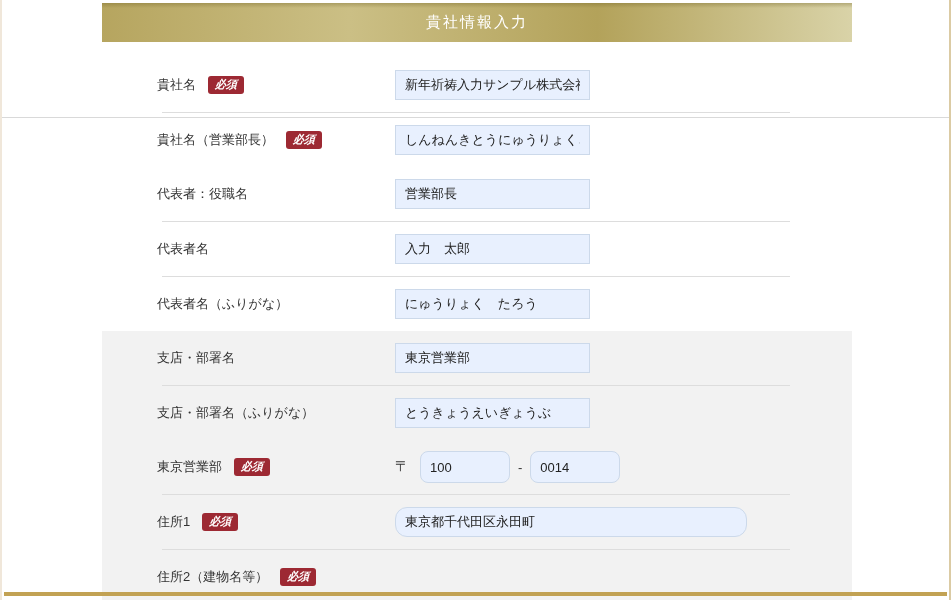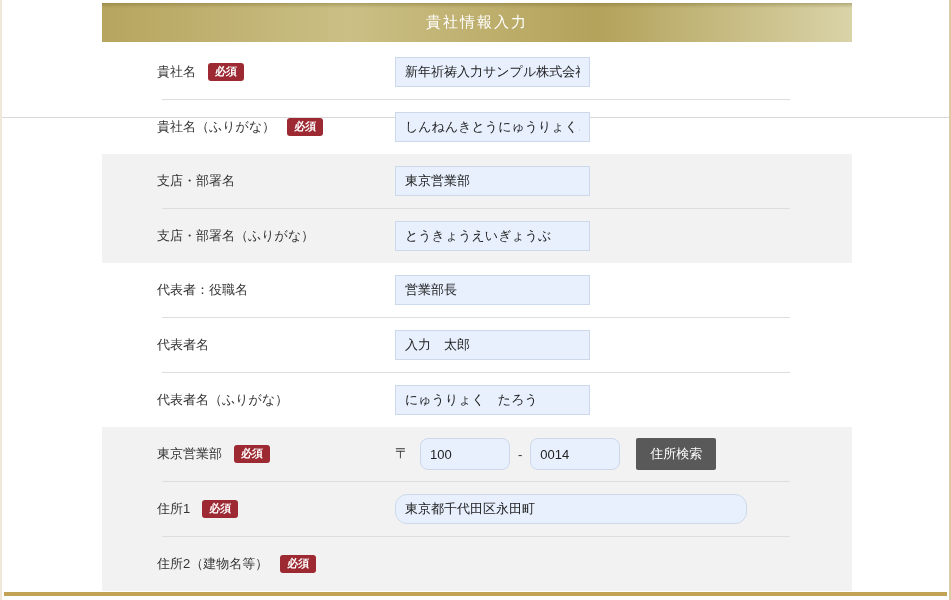--- a/index.html
+++ b/index.html
@@ -31,39 +31,40 @@
   .header {
     height:39px;
     background:
       linear-gradient(180deg, rgba(110,96,35,0.35) 0px, rgba(110,96,35,0) 5px),
       linear-gradient(90deg, #b6a55f 0%, #cbbf85 33%, #b3a25a 66%, #d9d3a8 100%);
     display:flex; align-items:center; justify-content:center;
     color:#ffffff; font-size:15px; letter-spacing:2px;
   }
   .section { background:#ffffff; }
   .section.gray { background:#f2f2f2; }
-  .section.pad-top { padding-top:3px; }
+  .section.pad-top { padding-top:16px; }
   .row {
     height:54px;
     display:flex; align-items:center;
     padding-left:55px;
   }
   .row-label {
     width:238px; flex-shrink:0;
     display:flex; align-items:center;
     font-size:13px; color:#333333;
   }
   .badge {
     margin-left:12px;
     background:#9d2933; color:#ffffff;
     font-size:11px; font-weight:bold;
     padding:2px 7px 3px 7px;
     border-radius:3px;
     line-height:1.2;
     white-space:nowrap;
+    font-style:italic;
   }
   .divider {
     height:1px; background:#dddddd;
     margin:0 62px 0 60px;
   }
   .inp {
     height:28px;
     background:#e8f0fe;
     border:1px solid #ccd9ea;
     padding:0 9px;
@@ -102,40 +103,24 @@
       <div class="row">
         <div class="row-label">
           <span>貴社名</span>
           <span class="badge">必須</span>
         </div>
         <input class="inp" type="text" value="新年祈祷入力サンプル株式会社" style="">
       </div>
       <div class="divider"></div>
       <div class="row">
         <div class="row-label">
-          <span>貴社名（ふりがな）</span>
+          <span>貴社名（営業部長）</span>
           <span class="badge">必須</span>
         </div>
         <input class="inp" type="text" value="しんねんきとうにゅうりょくさんぷる" style="">
-      </div>
-    </div>
-
-    <div class="section gray">
-      <div class="row">
-        <div class="row-label">
-          <span>支店・部署名</span>
-        </div>
-        <input class="inp" type="text" value="東京営業部" style="">
-      </div>
-      <div class="divider"></div>
-      <div class="row">
-        <div class="row-label">
-          <span>支店・部署名（ふりがな）</span>
-        </div>
-        <input class="inp" type="text" value="とうきょうえいぎょうぶ" style="">
       </div>
     </div>
 
     <div class="section">
       <div class="row">
         <div class="row-label">
           <span>代表者：役職名</span>
         </div>
         <input class="inp" type="text" value="営業部長" style="">
       </div>
@@ -151,28 +136,43 @@
         <div class="row-label">
           <span>代表者名（ふりがな）</span>
         </div>
         <input class="inp" type="text" value="にゅうりょく　たろう" style="">
       </div>
     </div>
 
     <div class="section gray">
       <div class="row">
         <div class="row-label">
+          <span>支店・部署名</span>
+        </div>
+        <input class="inp" type="text" value="東京営業部" style="">
+      </div>
+      <div class="divider"></div>
+      <div class="row">
+        <div class="row-label">
+          <span>支店・部署名（ふりがな）</span>
+        </div>
+        <input class="inp" type="text" value="とうきょうえいぎょうぶ" style="">
+      </div>
+    </div>
+
+    <div class="section gray">
+      <div class="row">
+        <div class="row-label">
           <span>東京営業部</span>
           <span class="badge">必須</span>
         </div>
         <span class="postal-mark">〒</span>
         <input class="inp postal" type="text" value="100" style="">
         <span class="postal-hyphen">-</span>
         <input class="inp postal" type="text" value="0014" style="">
-        <button class="search-btn">住所検索</button>
       </div>
       <div class="divider"></div>
       <div class="row">
         <div class="row-label">
           <span>住所1</span>
           <span class="badge">必須</span>
         </div>
         <input class="inp wide" type="text" value="東京都千代田区永田町" style="">
       </div>
       <div class="divider"></div>

